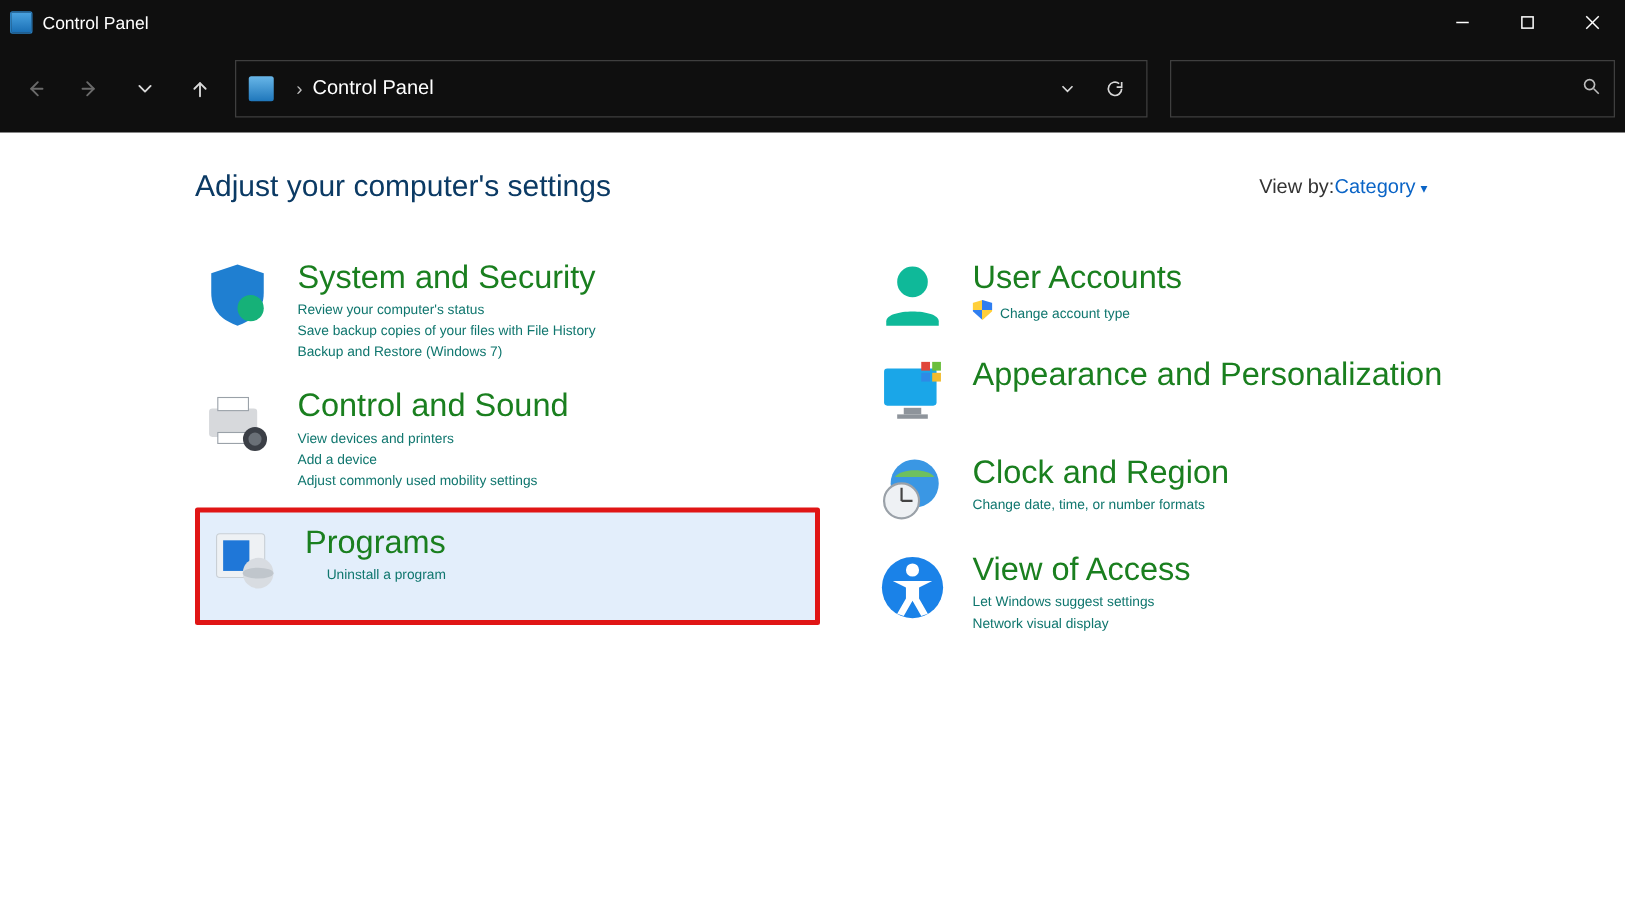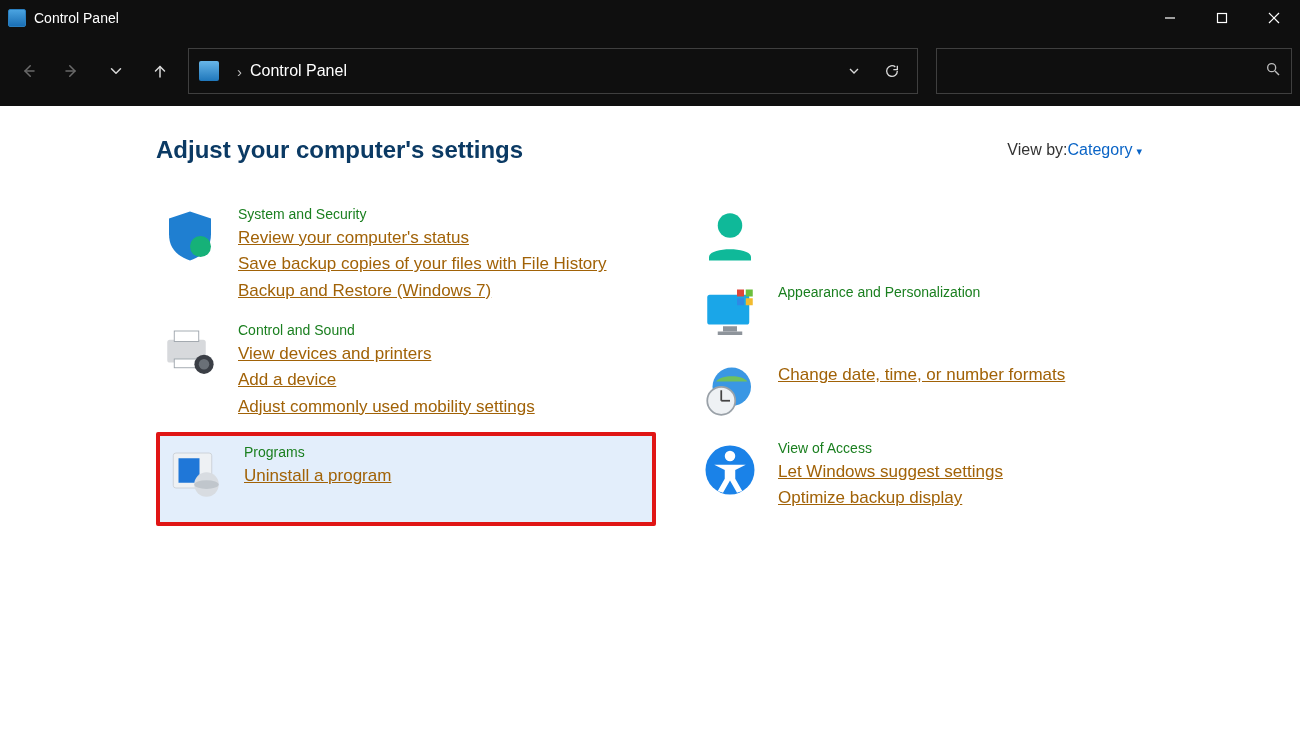--- a/index.html
+++ b/index.html
@@ -91,48 +91,49 @@
     padding: 30px 38px 0 156px;
     color: #111;
   }
   .content-header {
     display: flex; align-items: center; justify-content: space-between;
     margin-bottom: 36px;
   }
   .page-title {
     color: #0b3a64;
     font-size: 24px;
-    font-weight: 700;
+    font-weight: 400;
   }
   .viewby { font-size: 16px; color: #333; display: flex; align-items: center; gap: 0; margin-right: 120px;}
   .viewby .vb-link { color: #0a64c6; }
   .viewby .caret { font-size: 11px; margin-left: 4px; color:#0a64c6;}
 
   .columns { display: flex; gap: 40px; }
   .col { width: 500px; }
   .col.right { width: 520px; }
 
   .category {
     display: flex; gap: 18px;
     padding: 6px 4px 12px 4px;
     align-items: flex-start;
   }
   .category.highlight {
     background: #e3eefb;
     border: 4px solid #e01515;
     border-radius: 2px;
     padding: 8px 4px 18px 6px;
+    text-align: right;
   }
   .cat-icon {
     width: 60px; height: 60px; flex: 0 0 60px;
     display: flex; align-items: center; justify-content: center;
   }
   .cat-body {}
-  .cat-title { color: #1a7f1f; font-size: 14px; font-weight: 400; margin-bottom: 3px;}
-  .cat-link { color: #a16207; font-size: 17px; display: block; line-height: 1.55; cursor: pointer; text-decoration: underline;}
+  .cat-title { color: #1a7f1f; font-size: 26px; font-weight: 400; margin-bottom: 3px;}
+  .cat-link { color: #0f766e; font-size: 11px; display: block; line-height: 1.55; cursor: pointer;}
   .cat-link.with-shield::before{
     content:""; display:inline-block; width:16px;height:16px; margin-right:6px;
     background: conic-gradient(#2f7ef0 0 25%, #ffcf3a 0 50%, #2f7ef0 0 75%, #ffcf3a 0 100%);
     clip-path: polygon(50% 0,100% 15%,100% 55%,50% 100%,0 55%,0 15%);
     vertical-align:-2px;
   }
 
 </style>
 </head>
 <body>
@@ -283,20 +284,24 @@
 
     <div class="col right">
 
       <div class="category">
         <div class="cat-icon">
           <svg width="56" height="56" viewBox="0 0 64 64">
               <circle cx="32" cy="20" r="14" fill="#0fb999"></circle>
               <path d="M8 56c0-12 48-12 48 0v4H8Z" fill="#0fb999"></path>
             </svg>
         </div>
+        <div class="cat-body">
+          <div class="cat-title">User Accounts</div>
+          <span class="cat-link with-shield">Change account type</span>
+        </div>
       </div>
 
       <div class="category">
         <div class="cat-icon">
           <svg width="56" height="56" viewBox="0 0 64 64">
               <rect x="6" y="10" width="48" height="34" rx="3" fill="#1aa6e8"></rect>
               <rect x="24" y="46" width="16" height="6" fill="#8e949b"></rect>
               <rect x="18" y="52" width="28" height="4" fill="#8e949b"></rect>
               <rect x="40" y="4" width="8" height="8" fill="#e0463a"></rect>
               <rect x="50" y="4" width="8" height="8" fill="#6bbf3d"></rect>
@@ -313,34 +318,35 @@
         <div class="cat-icon">
           <svg width="56" height="56" viewBox="0 0 64 64">
               <circle cx="34" cy="26" r="22" fill="#3a97e4"></circle>
               <path d="M16 20c6-8 30-8 36 0" fill="#6ec05f"></path>
               <circle cx="22" cy="42" r="16" fill="#eef1f4" stroke="#9aa1a8" stroke-width="2"></circle>
               <line x1="22" y1="42" x2="22" y2="30" stroke="#444" stroke-width="2"></line>
               <line x1="22" y1="42" x2="32" y2="42" stroke="#444" stroke-width="2"></line>
             </svg>
         </div>
         <div class="cat-body">
+          <div class="cat-title">Clock and Region</div>
           <span class="cat-link">Change date, time, or number formats</span>
         </div>
       </div>
 
       <div class="category">
         <div class="cat-icon">
           <svg width="56" height="56" viewBox="0 0 64 64">
               <circle cx="32" cy="32" r="28" fill="#1a82e8"></circle>
               <circle cx="32" cy="16" r="6" fill="#fff"></circle>
               <path d="M14 26h36l-12 6v10l8 14-6 2-8-14-8 14-6-2 8-14V32Z" fill="#fff"></path>
             </svg>
         </div>
         <div class="cat-body">
           <div class="cat-title">View of Access</div>
           <span class="cat-link">Let Windows suggest settings</span>
-          <span class="cat-link">Optimize backup display</span>
+          <span class="cat-link">Network visual display</span>
         </div>
       </div>
 
     </div>
   </div>
 </div>
 
 </body></html>

